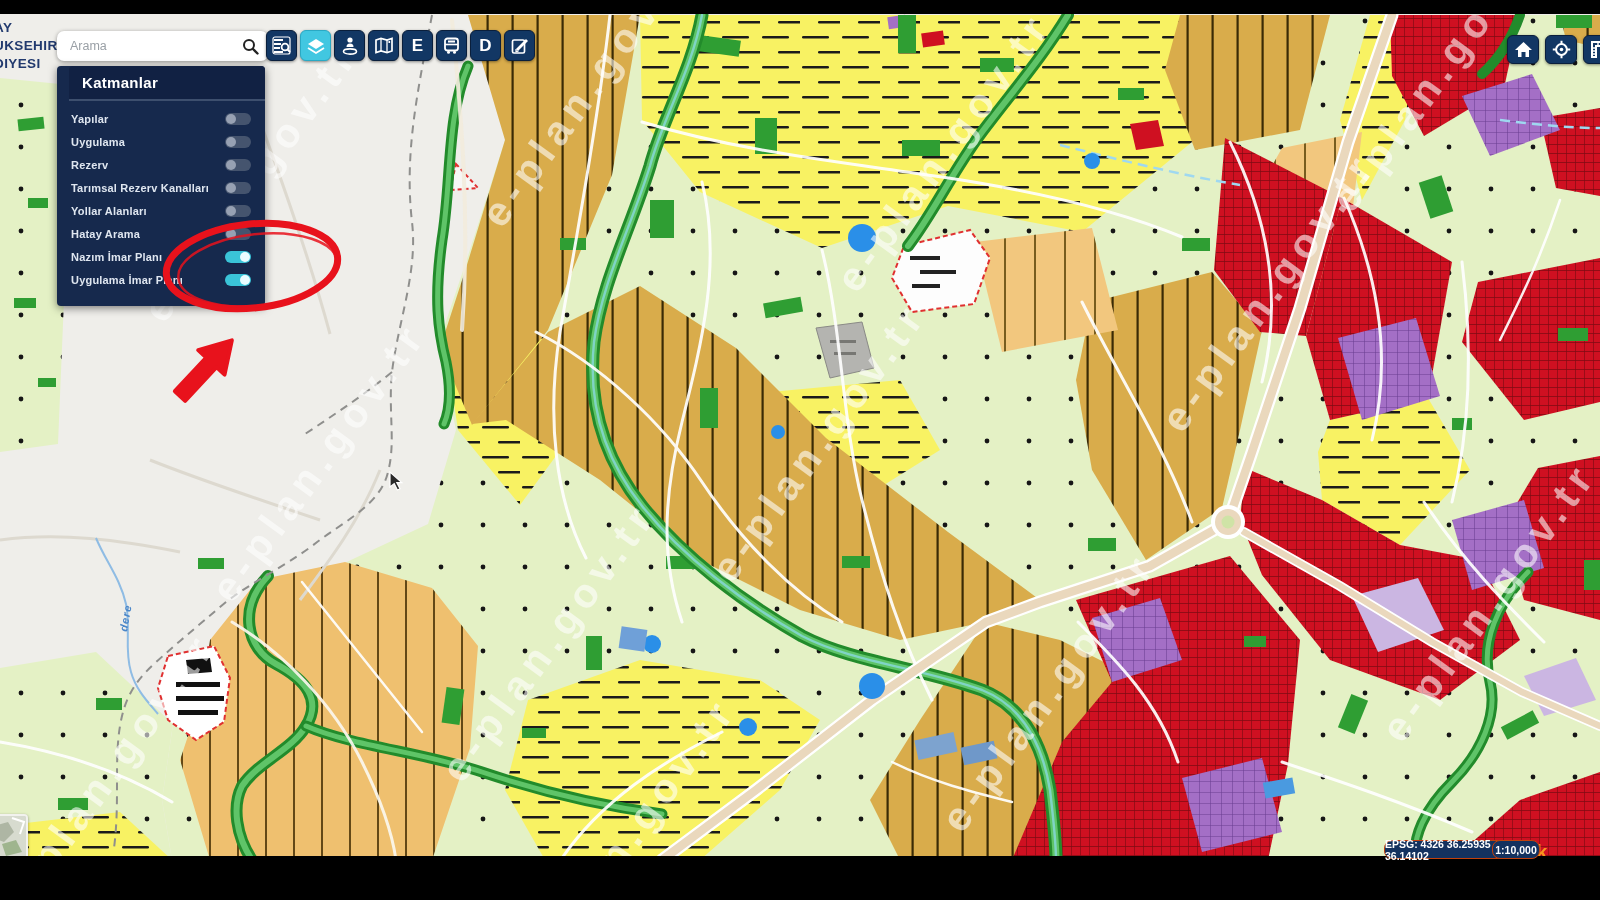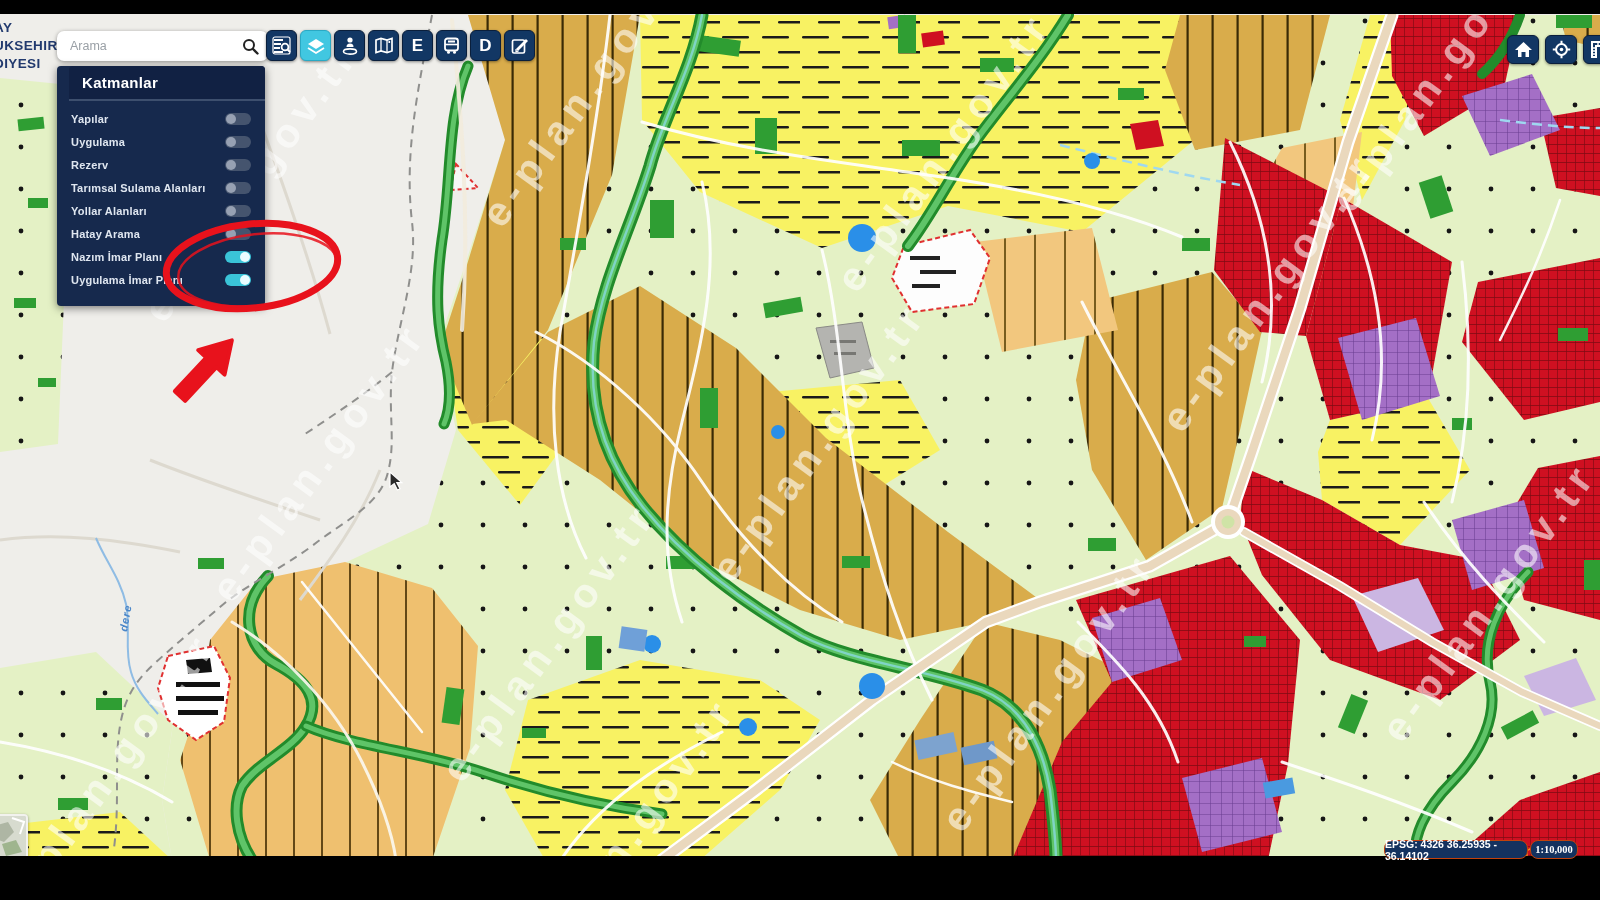--- a/index.html
+++ b/index.html
@@ -38,21 +38,21 @@
   .lrow .lbl{color:#dfe6f0;font-size:11px;font-weight:600;letter-spacing:.2px;}
   .tgl{width:26px;height:12px;border-radius:7px;background:#45546e;position:relative;flex:0 0 auto;cursor:pointer;}
   .tgl::after{content:"";position:absolute;width:10px;height:10px;border-radius:50%;
         background:#97a1b3;top:1px;left:1px;}
   .tgl.on{background:#3ac4d8;}
   .tgl.on::after{background:#eafcff;left:15px;}
   
   .chip{position:absolute;background:#14325f;border:1px solid #c2410c;border-radius:8px;color:#fff;
         font-size:10.5px;font-weight:700;display:flex;align-items:center;justify-content:center;z-index:45;}
   #chip-epsg{left:1384px;top:840px;width:142px;height:17px;}
-  #chip-scale{left:1530px;top:840px;width:46px;height:17px;font-family:Liberation Serif, serif;}
+  #chip-scale{left:1492px;top:840px;width:46px;height:17px;}
   
   #brand{position:absolute;left:1512px;top:841px;color:#f7941e;font-weight:800;font-size:20px;z-index:10;letter-spacing:.5px;}
   
   #ovw{position:absolute;left:-8px;top:814px;width:32px;height:42px;background:#cfd4c8;border:2px solid #f2f2ee;
        border-radius:4px;box-shadow:0 1px 3px rgba(0,0,0,.4);z-index:10;overflow:hidden;}
   #anno{position:absolute;left:0;top:0;z-index:50;pointer-events:none;}
 </style>
 </head>
 <body>
 
@@ -392,21 +392,21 @@
     </div>
     <div class="lrow">
       <span class="lbl">Uygulama</span>
       <span class="tgl"></span>
     </div>
     <div class="lrow">
       <span class="lbl">Rezerv</span>
       <span class="tgl"></span>
     </div>
     <div class="lrow">
-      <span class="lbl">Tarımsal Sulama Alanları</span>
+      <span class="lbl">Tarımsal Rezerv Kanalları</span>
       <span class="tgl"></span>
     </div>
     <div class="lrow">
       <span class="lbl">Yollar Alanları</span>
       <span class="tgl"></span>
     </div>
     <div class="lrow">
       <span class="lbl">Hatay Arama</span>
       <span class="tgl"></span>
     </div>

